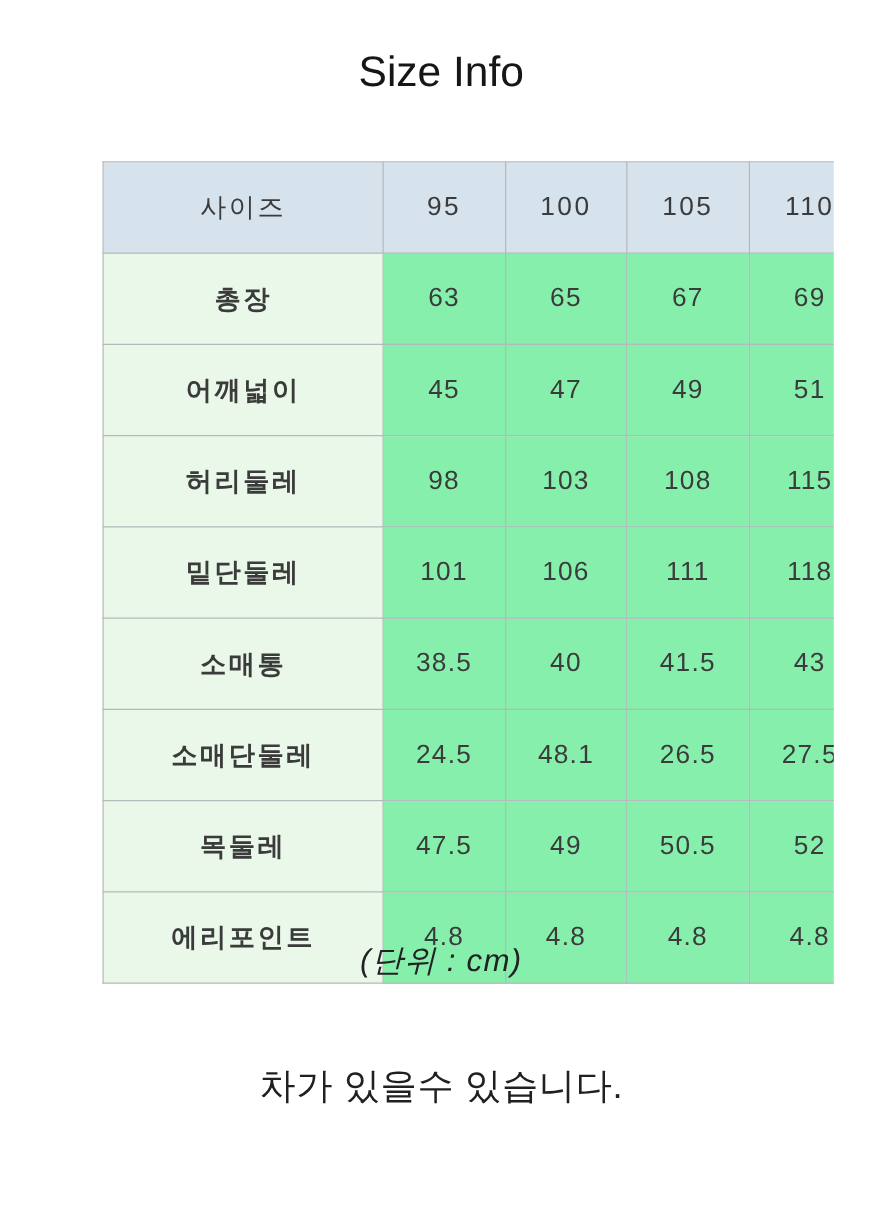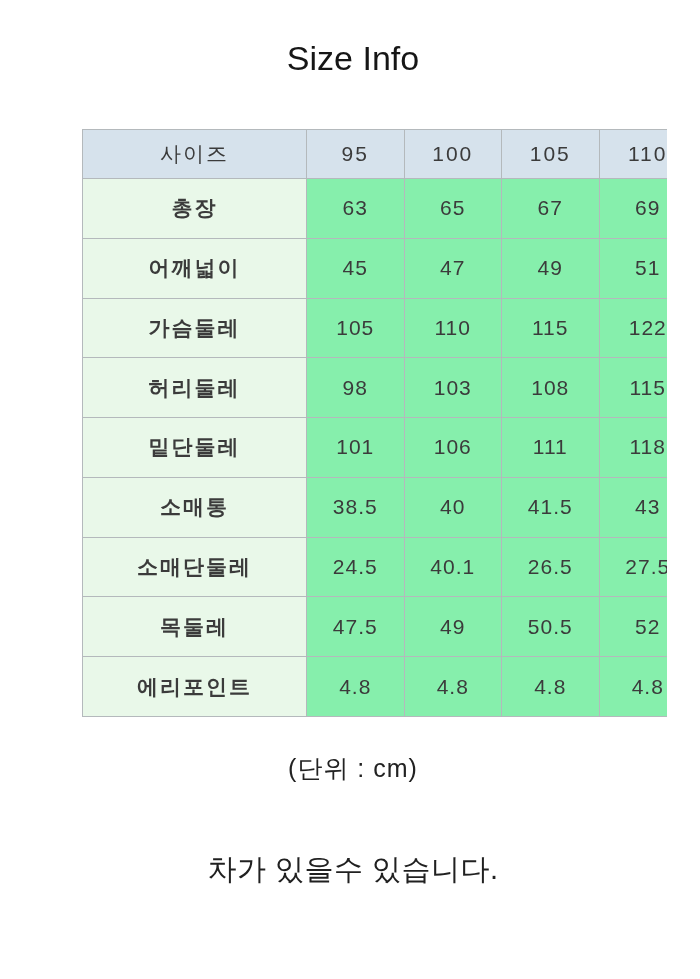--- a/index.html
+++ b/index.html
@@ -48,21 +48,21 @@
   table.size-table col.c-val   { width: 97.5px; }
   table.size-table th,
   table.size-table td {
     border: 1px solid var(--border-inner, #b4b9bc);
     text-align: center;
     vertical-align: middle;
     font-size: 21px;
     font-weight: normal;
     color: #3b3b3b;
     height: 48px;
-    padding: 0;
+    padding: 12px;
   }
   table.size-table thead th {
     background: var(--header-bg, #d6e2ec);
     letter-spacing: 2px;
   }
   table.size-table tbody th {
     background: var(--label-bg, #e9f8e9);
     letter-spacing: 2px;
     font-weight: bold;
   }
@@ -72,20 +72,21 @@
   }
   .unit {
     position: absolute;
     top: 752px;
     left: 0;
     width: 100%;
     text-align: center;
     font-size: 25px;
     color: #222222;
     letter-spacing: 1px;
+    font-style: italic;
   }
   .note {
     position: absolute;
     top: 841px;
     left: 15px;
     right: 15px;
     text-align: center;
     font-size: 29px;
     line-height: 56px;
     color: #202020;
@@ -126,27 +127,20 @@
             <td>69</td>
           </tr>
           <tr>
             <th>어깨넓이</th>
             <td>45</td>
             <td>47</td>
             <td>49</td>
             <td>51</td>
           </tr>
           <tr>
-            <th>가슴둘레</th>
-            <td>105</td>
-            <td>110</td>
-            <td>115</td>
-            <td>122</td>
-          </tr>
-          <tr>
             <th>허리둘레</th>
             <td>98</td>
             <td>103</td>
             <td>108</td>
             <td>115</td>
           </tr>
           <tr>
             <th>밑단둘레</th>
             <td>101</td>
             <td>106</td>
@@ -156,21 +150,21 @@
           <tr>
             <th>소매통</th>
             <td>38.5</td>
             <td>40</td>
             <td>41.5</td>
             <td>43</td>
           </tr>
           <tr>
             <th>소매단둘레</th>
             <td>24.5</td>
-            <td>40.1</td>
+            <td>48.1</td>
             <td>26.5</td>
             <td>27.5</td>
           </tr>
           <tr>
             <th>목둘레</th>
             <td>47.5</td>
             <td>49</td>
             <td>50.5</td>
             <td>52</td>
           </tr>

